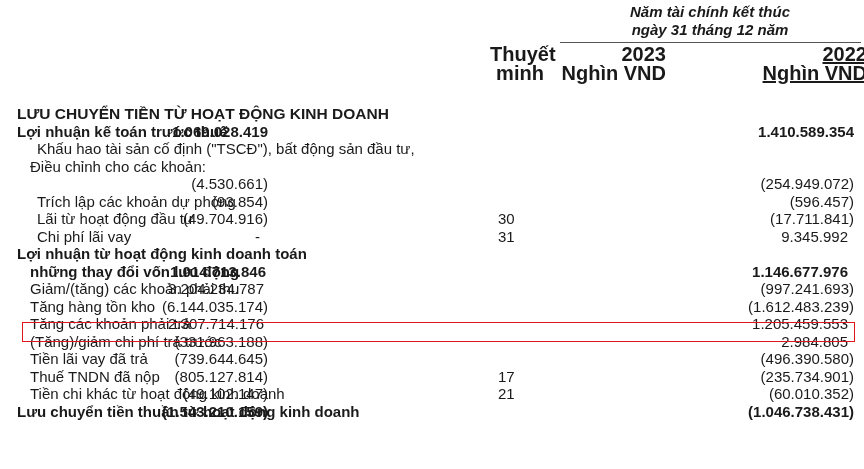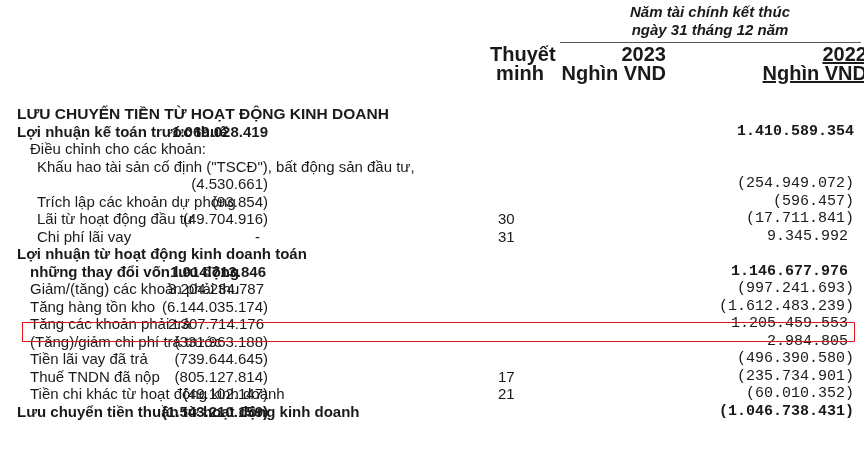--- a/index.html
+++ b/index.html
@@ -24,21 +24,21 @@
     .hdr-2022 { left: 713px; width: 154px; text-decoration: underline; }
 
     .rows { position: absolute; left: 0; top: 105px; width: 864px; }
     .row {
       position: relative; height: 17.5px; font-size: 15px; line-height: 17.5px;
       white-space: nowrap;
     }
     .row .label { position: absolute; }
     .row .note { position: absolute; left: 498px; width: 40px; text-align: left; }
     .row .v2023 { position: absolute; right: 596px; text-align: left; left: auto; }
-    .row .v2022 { position: absolute; right: 10px; text-align: left; font-family: Liberation Mono, monospace; }
+    .row .v2022 { position: absolute; right: 10px; text-align: left; }
     .row.bold { font-weight: bold; }
     .row.section .label { font-size: 15.5px; }
     .ind0 .label { left: 17px; }
     .ind1 .label { left: 30px; }
     .ind2 .label { left: 37px; }
     .ind3 .label { left: 50px; }
     .ind1b .label { left: 30px; }
     .highlight-box {
       position: absolute; left: 22px; top: 322px; width: 833px; height: 20px;
       border: 1.5px solid #e0161b; box-sizing: border-box; pointer-events: none;
@@ -68,25 +68,25 @@
 
 <div class="rows">
   <div class="row bold section ind0">
     <span class="label">LƯU CHUYỂN TIỀN TỪ HOẠT ĐỘNG KINH DOANH</span>
   </div>
   <div class="row bold ind0">
     <span class="label">Lợi nhuận kế toán trước thuế</span>
     <span class="v2023">1.069.028.419</span>
     <span class="v2022">1.410.589.354</span>
   </div>
+  <div class="row ind2">
+    <span class="label">Khấu hao tài sản cố định ("TSCĐ"), bất động sản đầu tư,</span>
+  </div>
   <div class="row ind1">
     <span class="label">Điều chỉnh cho các khoản:</span>
-  </div>
-  <div class="row ind2">
-    <span class="label">Khấu hao tài sản cố định ("TSCĐ"), bất động sản đầu tư,</span>
   </div>
   <div class="row ind3">
     <span class="v2023">(4.530.661)</span>
     <span class="v2022">(254.949.072)</span>
   </div>
   <div class="row ind2">
     <span class="label">Trích lập các khoản dự phòng</span>
     <span class="v2023">(93.854)</span>
     <span class="v2022">(596.457)</span>
   </div>

